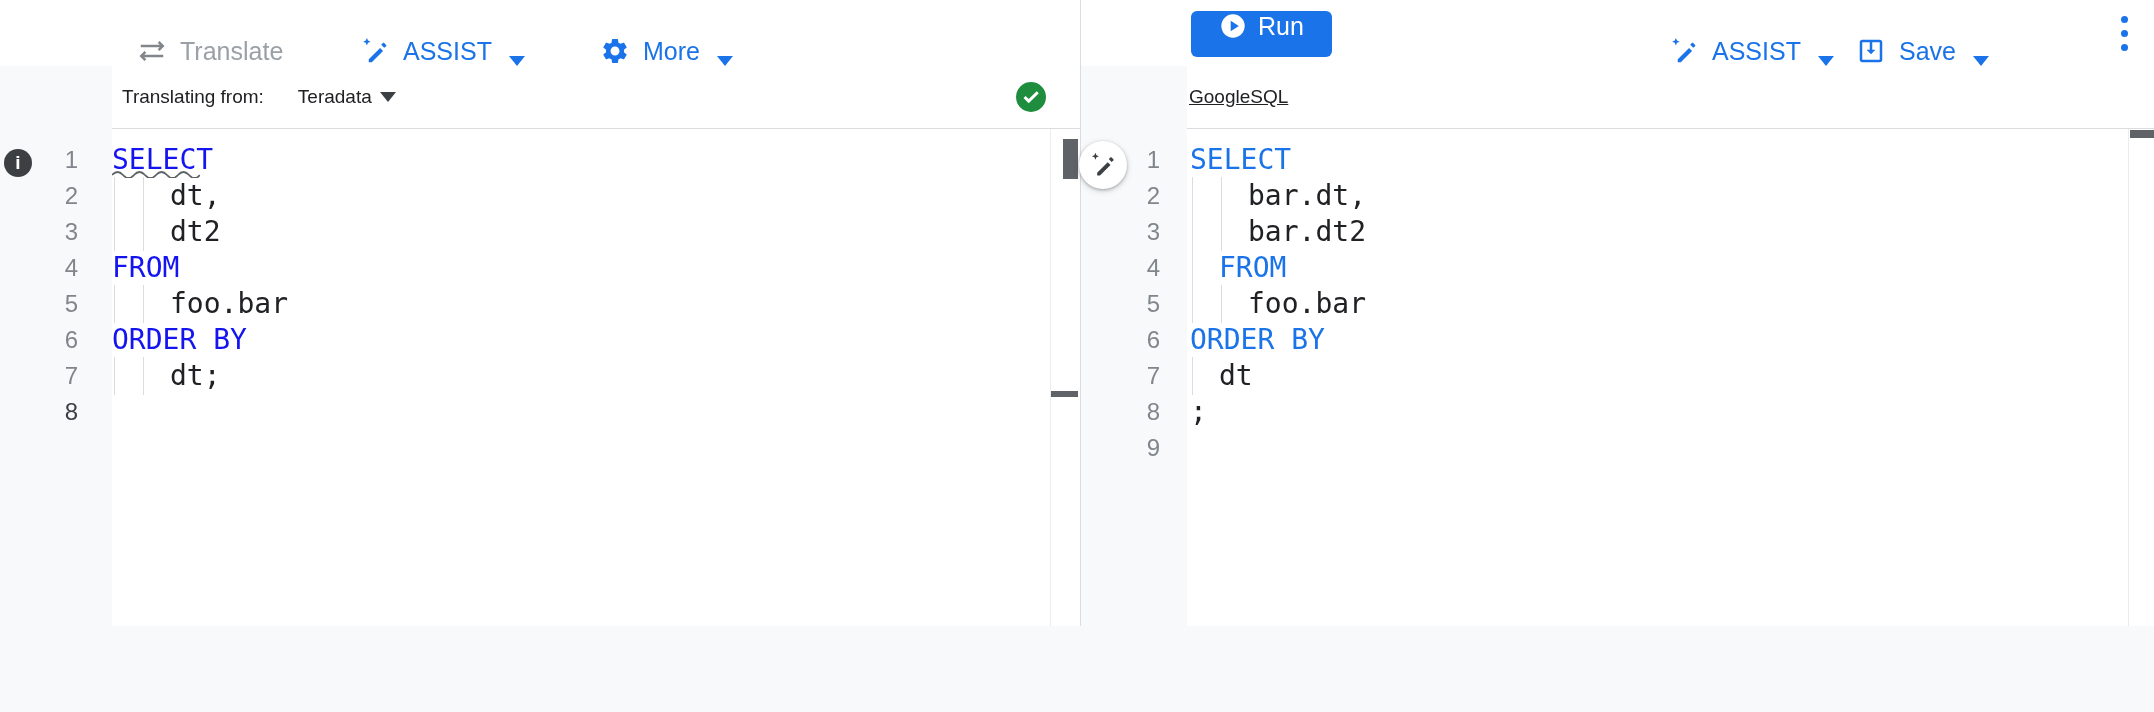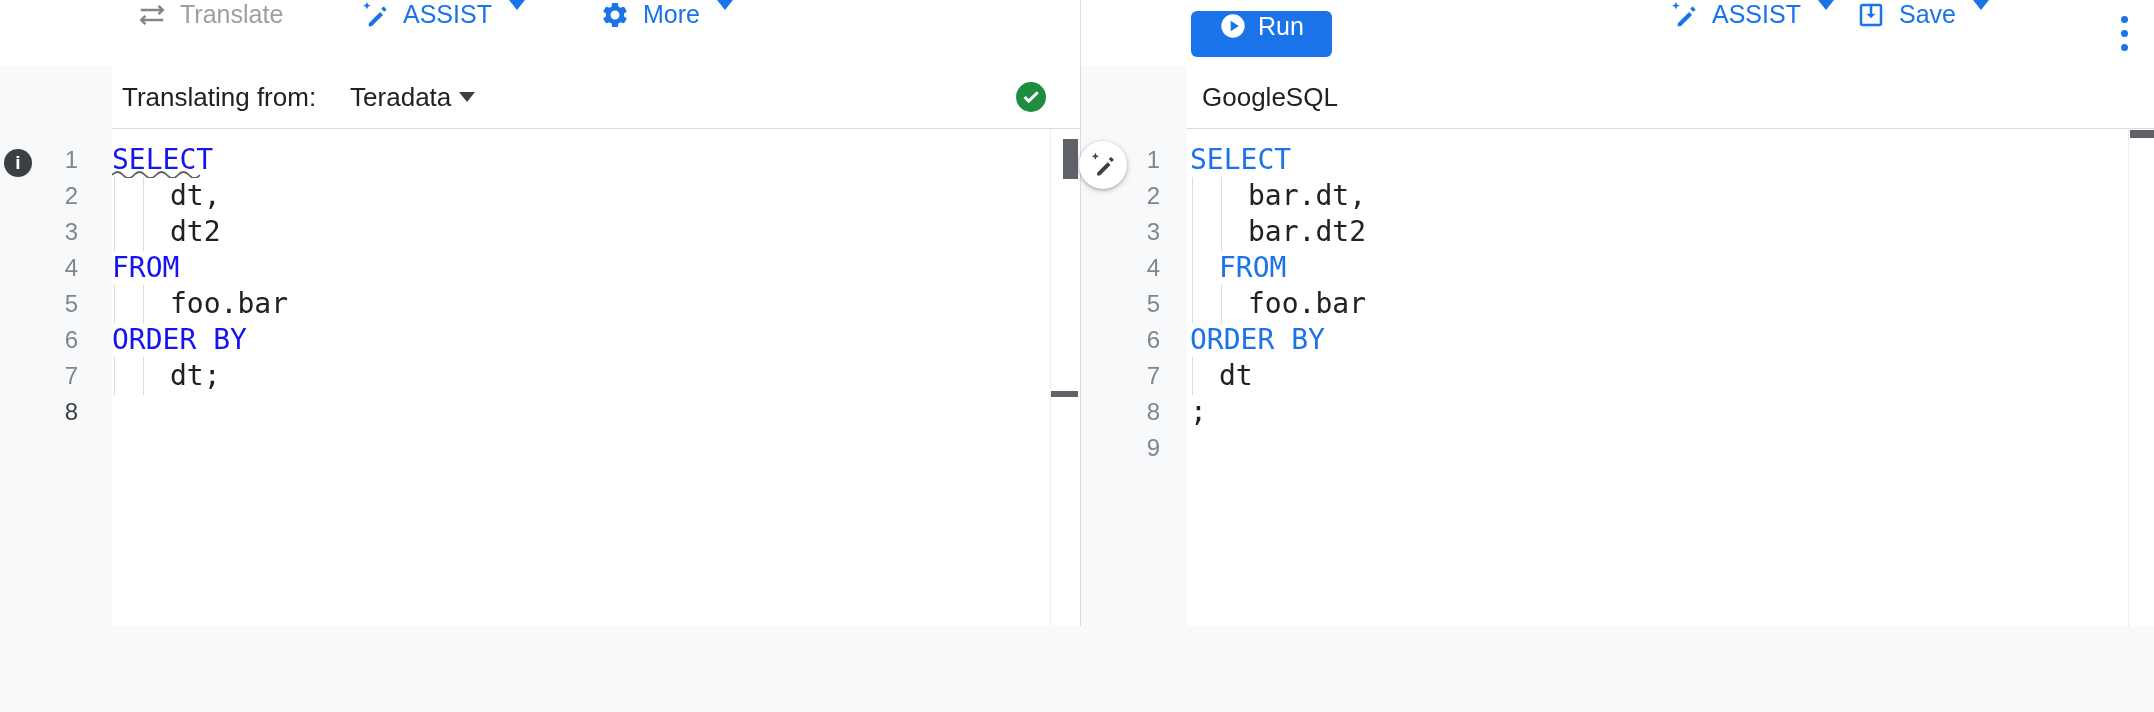--- a/index.html
+++ b/index.html
@@ -3,48 +3,48 @@
 <meta charset="utf-8">
 <style>
   html,body{margin:0;padding:0;}
   body{width:2154px;height:712px;overflow:hidden;background:#fff;
        font-family:"Liberation Sans",sans-serif;-webkit-font-smoothing:antialiased;}
   #app{position:relative;width:2154px;height:712px;background:#fff;}
 
   
   .toolbar{position:absolute;left:0;top:0;width:2154px;height:66px;background:#fff;
            border-bottom:1px solid #e0e0e0;}
-  .tb-btn{position:absolute;top:0;height:66px;display:flex;align-items:flex-start;gap:13px;
+  .tb-btn{position:absolute;top:0;height:66px;display:flex;align-items:flex-end;gap:13px;
           font-size:25px;font-weight:500;color:#1a73e8;cursor:pointer;white-space:nowrap;}
   .tb-btn.disabled{color:#9aa0a6;cursor:default;}
   .caret{width:0;height:0;border-left:8px solid transparent;border-right:8px solid transparent;
          border-top:10px solid currentColor;margin-left:4px;}
   .caret.dark{border-top-color:#3c4043;}
   .run-btn{position:absolute;left:1191px;top:11px;width:141px;height:46px;border-radius:6px;
            background:#1a73e8;color:#fff;display:flex;align-items:flex-start;justify-content:center;
            gap:11px;font-size:25px;font-weight:500;cursor:pointer;border:none;}
   .kebab{position:absolute;left:2106px;top:15px;width:36px;height:36px;display:flex;
          flex-direction:column;align-items:center;justify-content:center;gap:7px;cursor:pointer;}
   .kebab i{width:7px;height:7px;border-radius:50%;background:#1a73e8;}
 
   
   .pane-divider{position:absolute;left:1080px;top:0;width:1px;height:626px;background:#dadce0;}
   .gutter{position:absolute;top:66px;height:560px;background:#f8f9fa;}
   .gutter.left{left:0;width:112px;}
   .gutter.right{left:1081px;width:106px;}
   .pane-header{position:absolute;top:66px;height:62px;background:#fff;border-bottom:1px solid #dadce0;
-               display:flex;align-items:center;font-size:26px;color:#202124;}
+               display:flex;align-items:center;font-size:19px;color:#202124;}
   .pane-header.left{left:112px;width:968px;}
   .pane-header.right{left:1187px;width:967px;}
   .hdr-label{margin-left:10px;}
   .dialect-btn{margin-left:34px;display:flex;align-items:center;gap:4px;cursor:pointer;color:#202124;}
   .spacer{flex:1;}
   .check-badge{width:30px;height:30px;border-radius:50%;background:#1e8e3e;margin-right:34px;
                display:flex;align-items:center;justify-content:center;}
-  .hdr-title{margin-left:15px;}
+  .hdr-title{margin-left:2px;text-decoration:underline;}
 
   
   .code{position:absolute;top:142px;}
   .code.left{left:0;width:1050px;}
   .code.right{left:1081px;width:1040px;}
   .crow{display:flex;height:36px;align-items:center;}
   .lnum{width:78px;text-align:right;font-size:24px;color:#80868b;flex:none;}
   .code.right .lnum{width:79px;}
   .lnum.active{color:#3c4043;}
   .ccell{position:relative;margin-left:34px;height:36px;line-height:36px;

